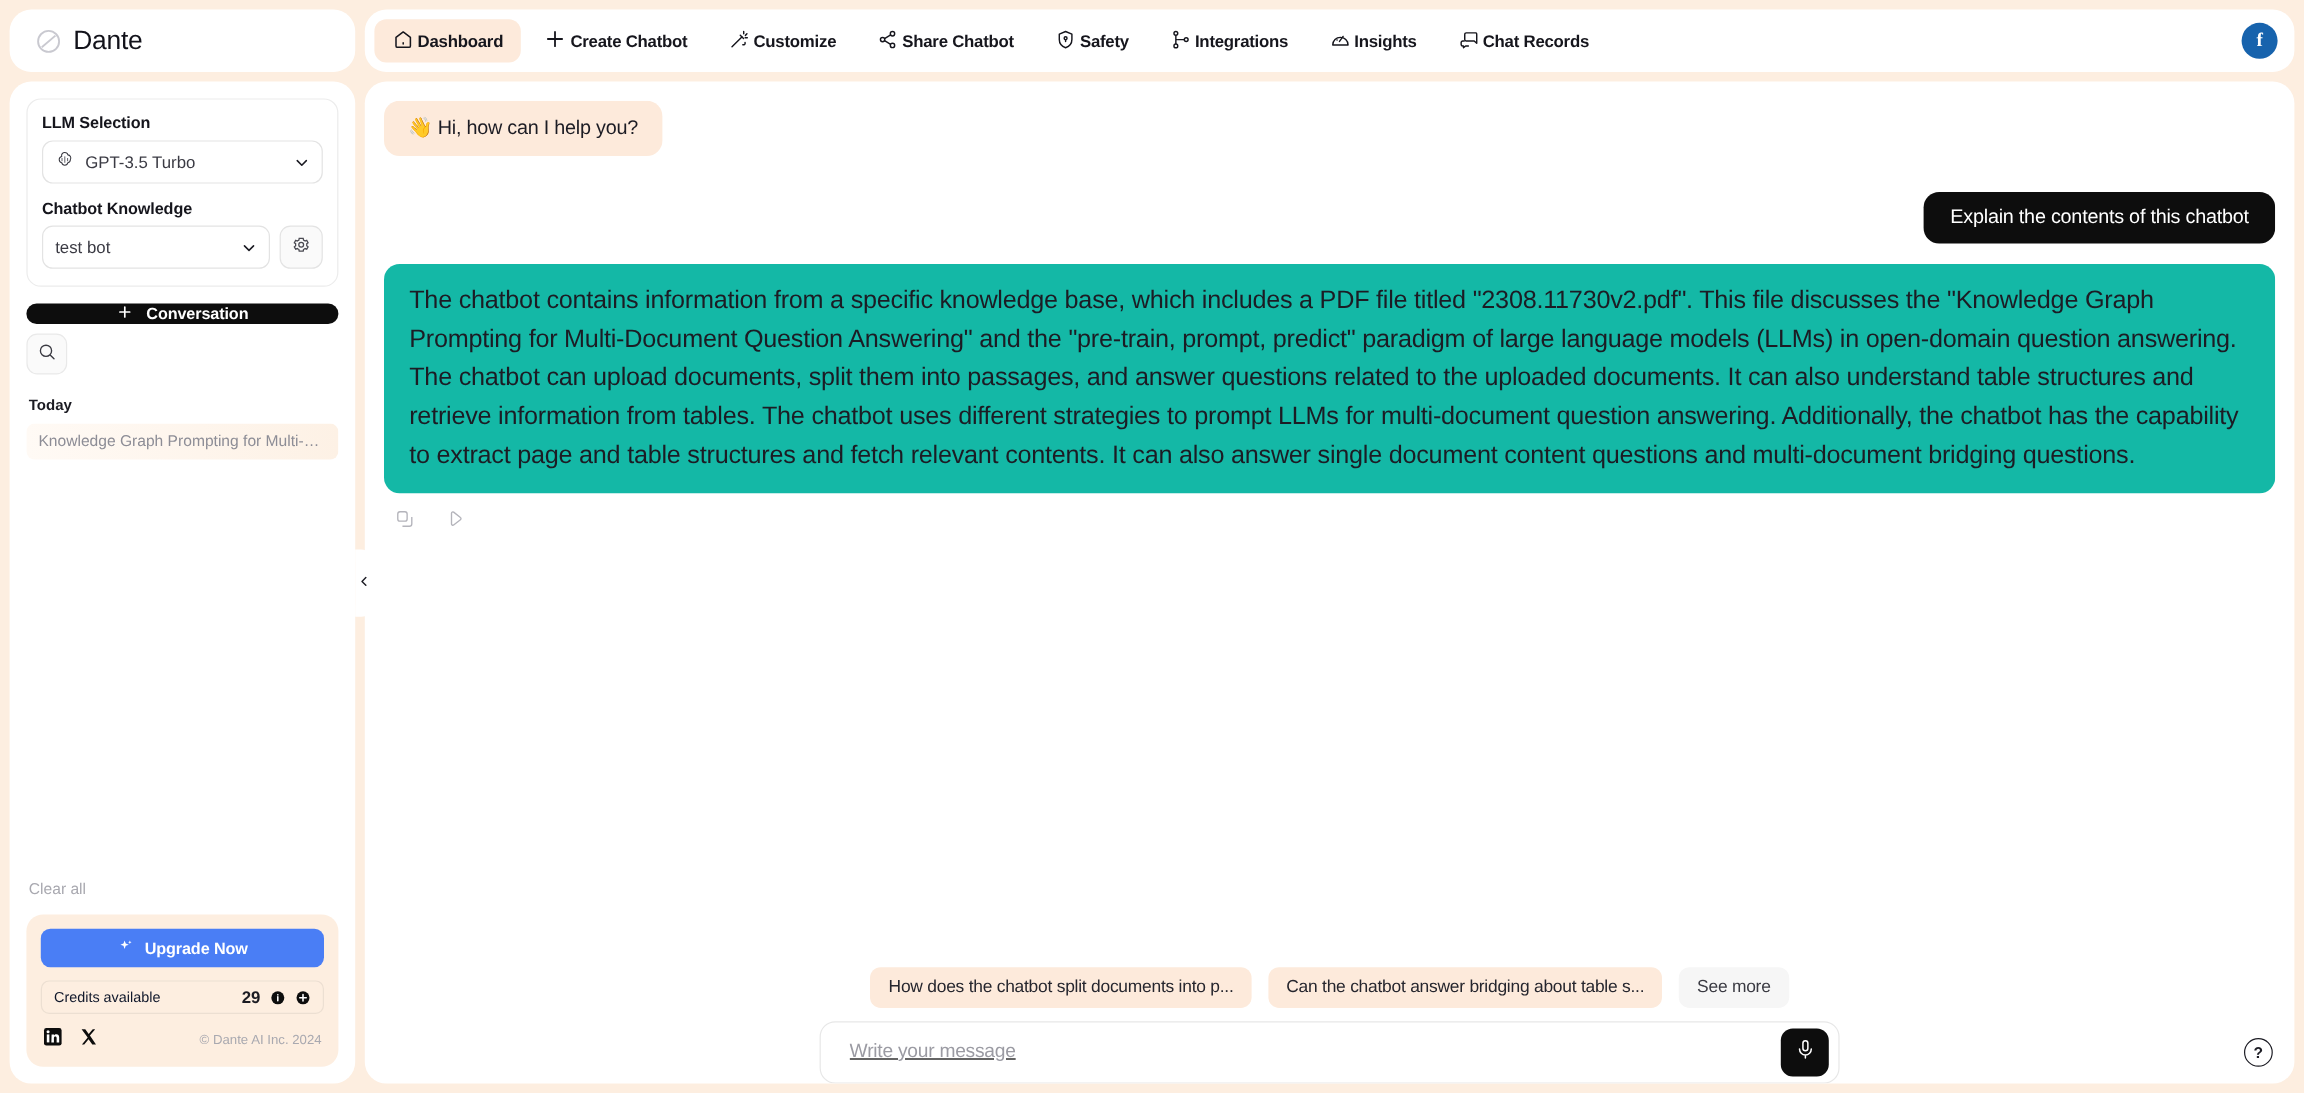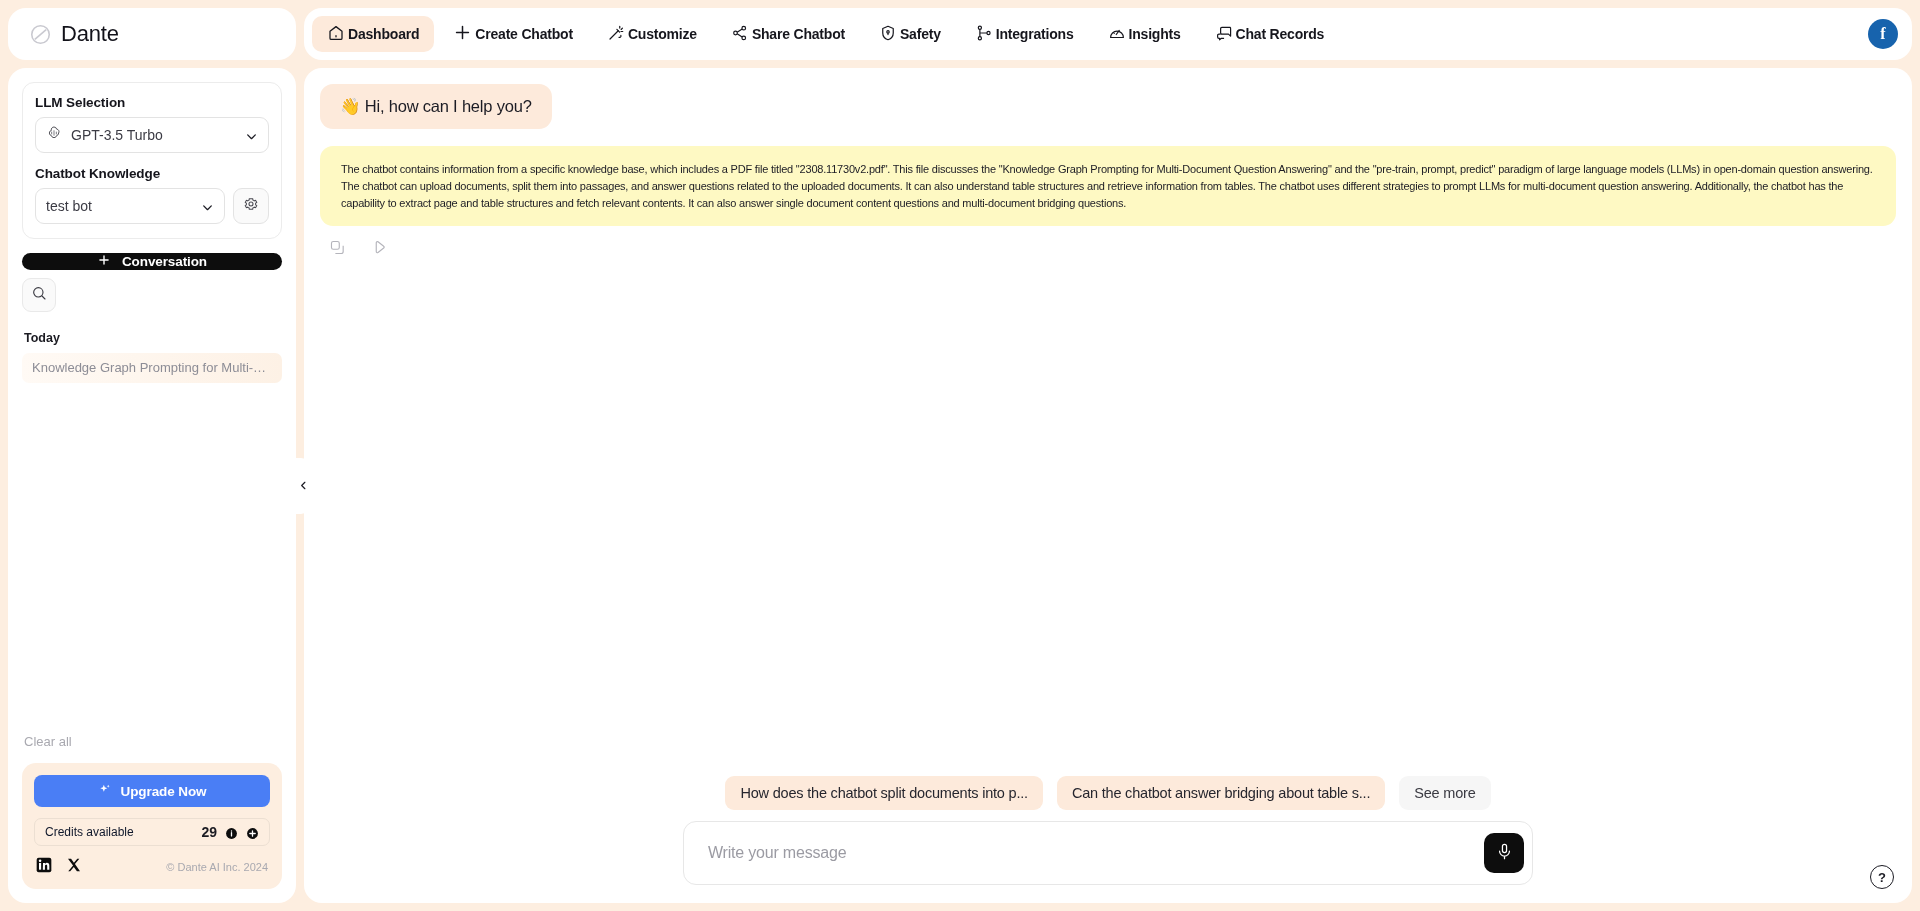--- a/index.html
+++ b/index.html
@@ -117,40 +117,40 @@
 
   .bubble-assistant-greet {
     align-self: flex-start; background: #fdeadb; border-radius: 13px;
     padding: 13px 20px; font-size: 16.5px; color: #1c1c24; letter-spacing: -0.2px;
   }
   .bubble-user {
     align-self: flex-end; background: #0d0d0d; color: #fff; border-radius: 13px;
     padding: 12px 22px; font-size: 16.5px; margin-top: 30px; letter-spacing: -0.2px;
   }
   .bubble-assistant {
-    background: #fef9c3; border-radius: 13px; padding: 15px 21px; margin-top: 17px;
-    font-size: 11px; line-height: 1.53; color: #1c1c24; letter-spacing: -0.2px;
+    background: #14b8a6; border-radius: 13px; padding: 15px 21px; margin-top: 17px;
+    font-size: 21px; line-height: 1.53; color: #1c1c24; letter-spacing: -0.2px;
   }
   .msg-actions { display: flex; gap: 26px; padding: 13px 9px 0; }
   .act-icon { width: 17px; height: 17px; cursor: pointer; }
 
   .composer-area {
     position: absolute; left: 0; right: 0; bottom: 0;
-    display: flex; flex-direction: column; align-items: center; padding-bottom: 18px;
+    display: flex; flex-direction: column; align-items: center; 
   }
   .chips { display: flex; gap: 14px; margin-bottom: 11px; }
   .chip {
     background: #fdeadb; border-radius: 9px; height: 34px; display: flex; align-items: center;
     padding: 0 15px; font-size: 14.5px; color: #26262e; cursor: pointer;
     max-width: 360px; white-space: nowrap; overflow: hidden; letter-spacing: -0.2px;
   }
   .chip.plain { background: #f6f6f6; color: #3a3a42; }
   .composer {
-    width: 850px; height: 64px; background: #fff; border: 1px solid #e7e7e7;
-    border-radius: 13px; display: flex; align-items: center; padding: 0 8px 0 24px;
+    width: 850px; height: 52px; background: #fff; border: 1px solid #e7e7e7;
+    border-radius: 13px; display: flex; align-items: center; padding: 0 8px 0 24px; text-decoration: underline;
   }
   .composer-input {
     flex: 1; border: none; outline: none; font-size: 16px; color: #1c1c24;
     font-family: "Liberation Sans", sans-serif; background: transparent; letter-spacing: -0.2px;
   }
   .composer-input::placeholder { color: #9b9ba3; }
   .mic-btn {
     width: 40px; height: 40px; flex: 0 0 40px; background: #0d0d0d; border-radius: 10px;
     display: flex; align-items: center; justify-content: center; cursor: pointer;
   }
@@ -397,20 +397,21 @@
         <span>Chat Records</span>
       </div>
 
       <div class="avatar">f</div>
     </nav>
 
     <div class="chat-card">
 
       <div class="messages">
         <div class="bubble-assistant-greet">👋 Hi, how can I help you?</div>
+        <div class="bubble-user">Explain the contents of this chatbot</div>
         <div class="bubble-assistant">The chatbot contains information from a specific knowledge base, which includes a PDF file titled "2308.11730v2.pdf". This file discusses the "Knowledge Graph Prompting for Multi-Document Question Answering" and the "pre-train, prompt, predict" paradigm of large language models (LLMs) in open-domain question answering. The chatbot can upload documents, split them into passages, and answer questions related to the uploaded documents. It can also understand table structures and retrieve information from tables. The chatbot uses different strategies to prompt LLMs for multi-document question answering. Additionally, the chatbot has the capability to extract page and table structures and fetch relevant contents. It can also answer single document content questions and multi-document bridging questions.</div>
 
         <div class="msg-actions">
           <span class="act-icon">
             <svg viewBox="0 0 24 24" width="17" height="17" fill="none" stroke="#b4b4bb" stroke-width="1.6" stroke-linejoin="round">
               <rect x="3.5" y="3.5" width="11" height="11" rx="2.6"></rect>
               <path d="M9 20.5h8a3 3 0 0 0 3-3v-8"></path>
             </svg>
           </span>
           <span class="act-icon">

